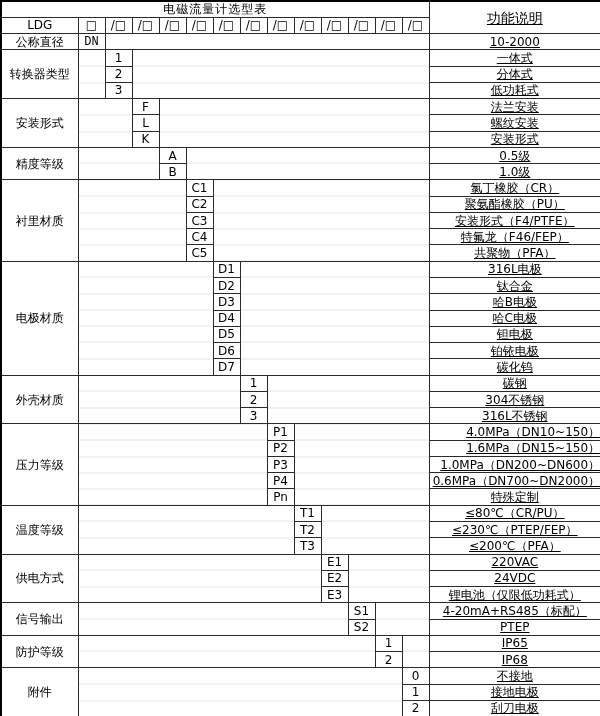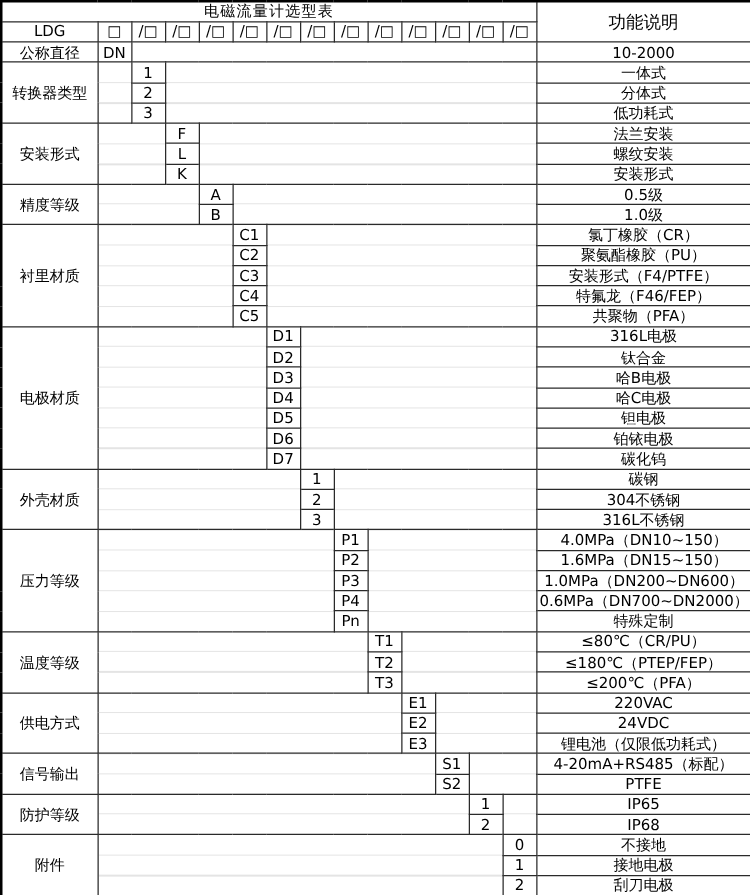--- a/index.html
+++ b/index.html
@@ -23,23 +23,23 @@
     padding: 0;
     text-align: center;
     vertical-align: middle;
     overflow: hidden;
     white-space: nowrap;
     line-height: 1;
   }
   td.title   { font-size: 12px; letter-spacing: 1px; }
   td.fnhead  { font-size: 14px; }
   td.label   { text-align: left; padding-left: 4px; }
-  td.codeleft{ text-align: left; padding-left: 1px; }
-  td.fncol   { border-left: 2px solid #000; }
-  td.fn.left { text-align: center; padding-left: 1px; }
+  td.codeleft{ text-align: left; padding-left: 1px; font-family: Liberation Mono, monospace; }
+  td.fncol   { border-left: 2px solid #000; text-decoration: underline; }
+  td.fn.left { text-align: right; padding-left: 1px; }
   td.ghost   {
     background: repeating-linear-gradient(180deg,
       #ffffff 0px, #ffffff 15.3px,
       #e4e4e4 15.3px, #e4e4e4 16.27px);
   }
 </style>
 </head>
 <body>
 
 <table class="sel" id="sel-table">
@@ -222,21 +222,21 @@
       </tr>
       <tr>
         <td class="label" rowspan="3">温度等级</td>
         <td class="ghost" colspan="8" rowspan="3"></td>
         <td class="code">T1</td>
         <td class="ghost" colspan="4" rowspan="3"></td>
         <td class="fn fncol">≤80℃（CR/PU）</td>
       </tr>
       <tr>
         <td class="code">T2</td>
-        <td class="fn fncol">≤180℃（PTEP/FEP）</td>
+        <td class="fn fncol">≤230℃（PTEP/FEP）</td>
       </tr>
       <tr>
         <td class="code">T3</td>
         <td class="fn fncol">≤200℃（PFA）</td>
       </tr>
       <tr>
         <td class="label" rowspan="3">供电方式</td>
         <td class="ghost" colspan="9" rowspan="3"></td>
         <td class="code">E1</td>
         <td class="ghost" colspan="3" rowspan="3"></td>
@@ -252,21 +252,21 @@
       </tr>
       <tr>
         <td class="label" rowspan="2">信号输出</td>
         <td class="ghost" colspan="10" rowspan="2"></td>
         <td class="code">S1</td>
         <td class="ghost" colspan="2" rowspan="2"></td>
         <td class="fn fncol">4-20mA+RS485（标配）</td>
       </tr>
       <tr>
         <td class="code">S2</td>
-        <td class="fn fncol">PTFE</td>
+        <td class="fn fncol">PTEP</td>
       </tr>
       <tr>
         <td class="label" rowspan="2">防护等级</td>
         <td class="ghost" colspan="11" rowspan="2"></td>
         <td class="code">1</td>
         <td class="ghost" rowspan="2"></td>
         <td class="fn fncol">IP65</td>
       </tr>
       <tr>
         <td class="code">2</td>

